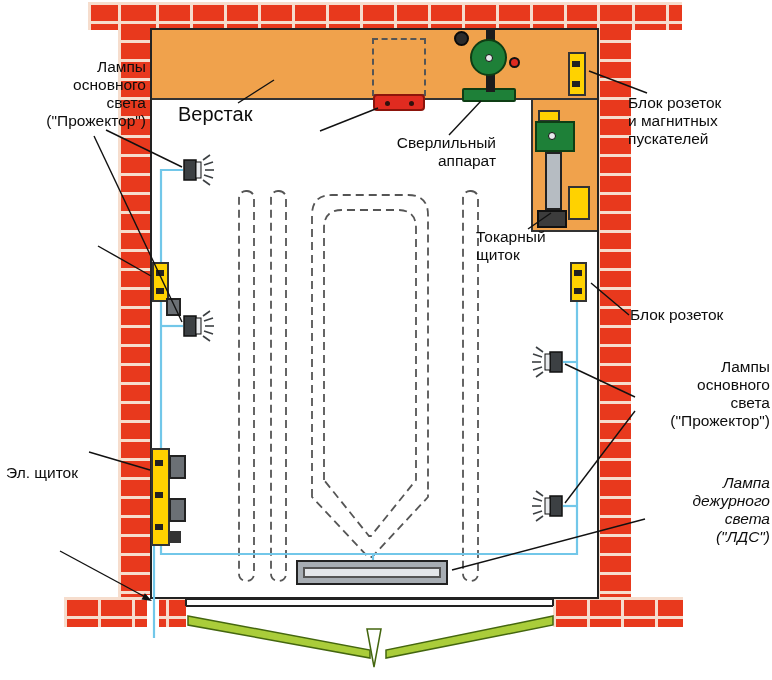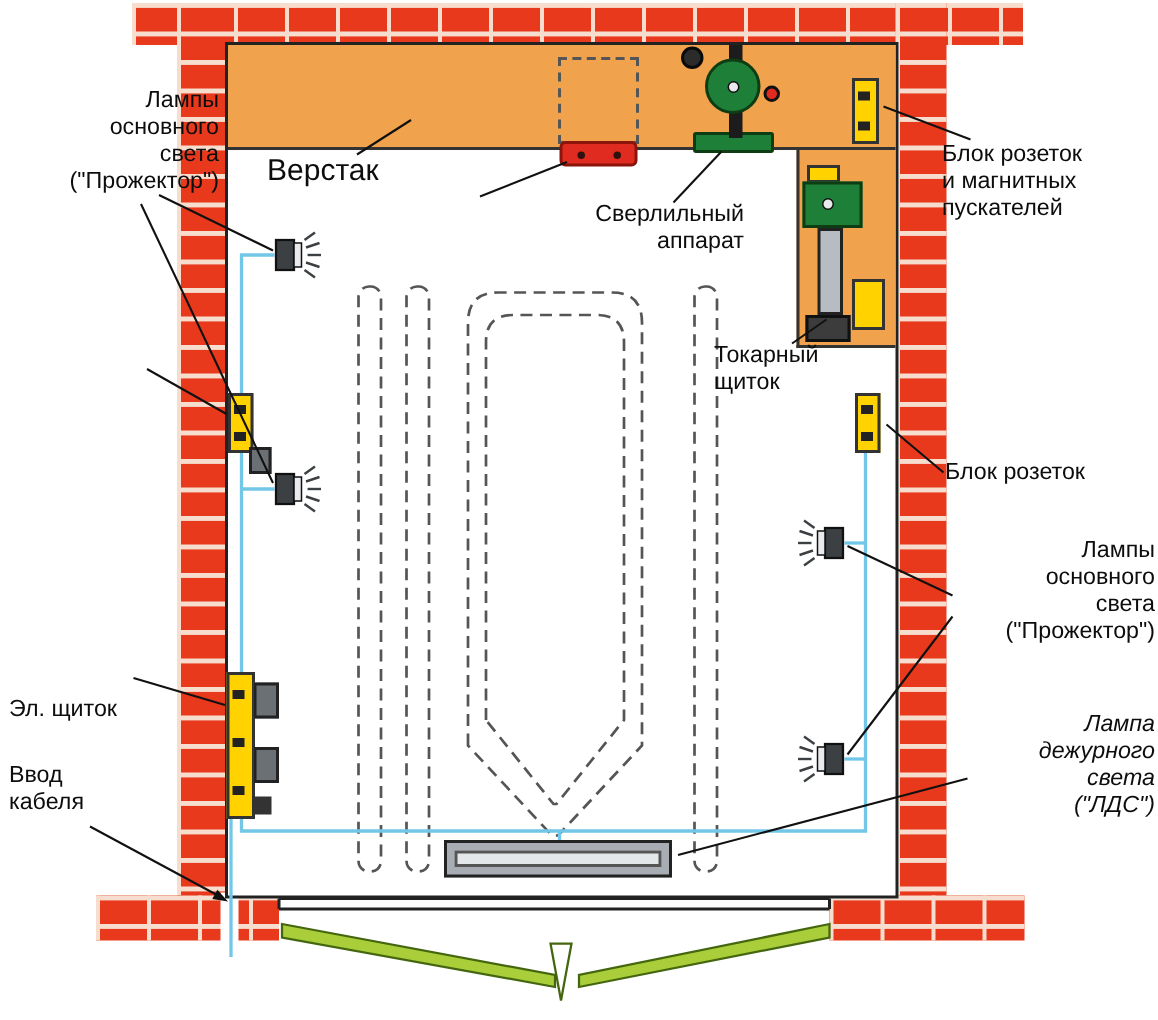--- a/index.html
+++ b/index.html
@@ -281,20 +281,18 @@
 и магнитных
 пускателей</div>
   <div class="callout c-lathe">Токарный
 щиток</div>
   <div class="callout c-socket-r">Блок розеток</div>
   <div class="callout tc c-lamps-right">Лампы
 основного
 света
 ("Прожектор")</div>
   <div class="callout c-panel">Эл. щиток</div>
-  <div class="callout c-cable">Ввод
-кабеля</div>
   <div class="callout tc c-duty">Лампа
 дежурного
 света
 ("ЛДС")</div>
 
 </div>
 
 </body></html>

